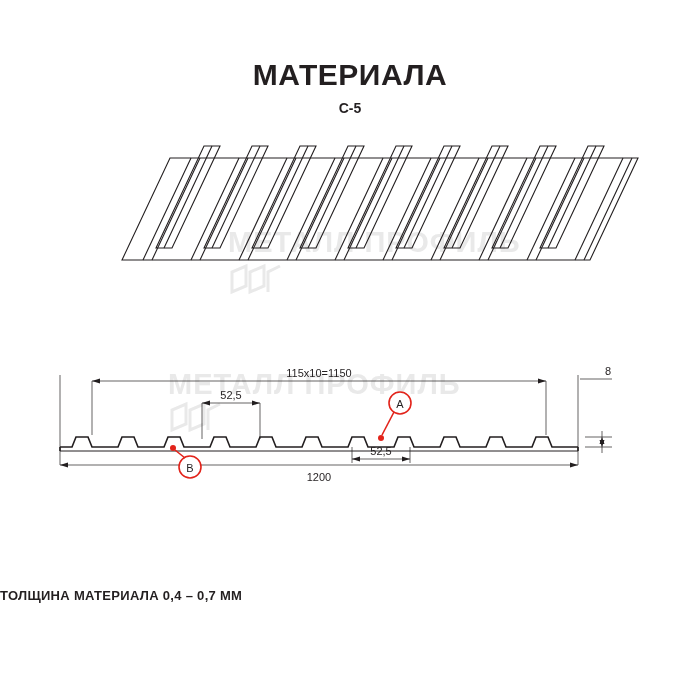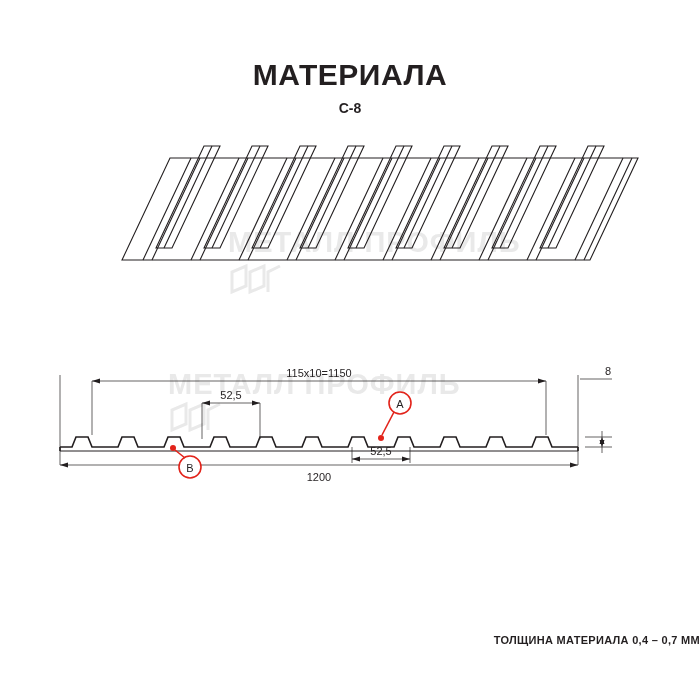--- a/index.html
+++ b/index.html
@@ -34,25 +34,25 @@
     position: absolute;
     top: 100px;
     left: 0;
     width: 700px;
     text-align: center;
     font-size: 14px;
     font-weight: bold;
   }
   .footer-note {
     position: absolute;
-    top: 634px;
+    top: 588px;
     left: 0;
     width: 700px;
-    text-align: right;
-    font-size: 11px;
+    text-align: left;
+    font-size: 13px;
     font-weight: bold;
     letter-spacing: 0.3px;
   }
   .persp {
     position: absolute;
     top: 140px;
     left: 60px;
   }
   .section {
     position: absolute;
@@ -85,21 +85,21 @@
   svg text {
     font-family: "Liberation Sans", sans-serif;
   }
 </style>
 </head>
 <body>
 
 <div class="page">
 
   <div class="title">МАТЕРИАЛА</div>
-  <div class="subtitle">C-8</div>
+  <div class="subtitle">C-5</div>
 
   <div class="wm wm1">МЕТАЛЛ ПРОФИЛЬ</div>
   <div class="wm wm2">МЕТАЛЛ ПРОФИЛЬ</div>
 
   <div class="wm-logo" style="top:262px; left:228px;">
     <svg width="56" height="36" viewBox="0 0 56 36">
       <g fill="none" stroke="#e9e9e9" stroke-width="3">
         <path d="M4 30 L4 10 L18 4 L18 24 Z"></path>
         <path d="M22 30 L22 10 L36 4 L36 24 Z"></path>
         <path d="M40 30 L40 10 L52 4"></path>

